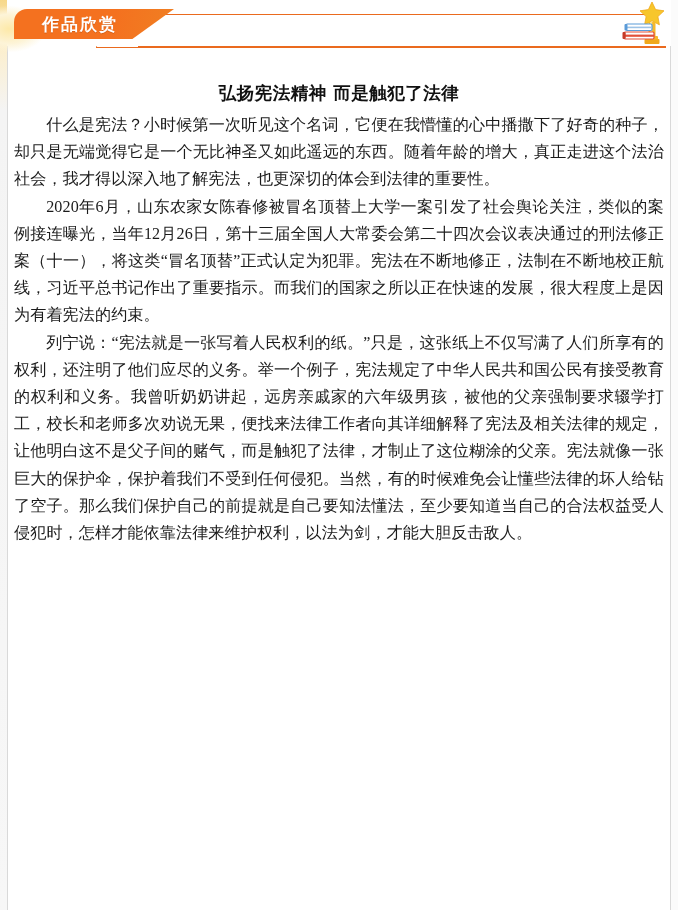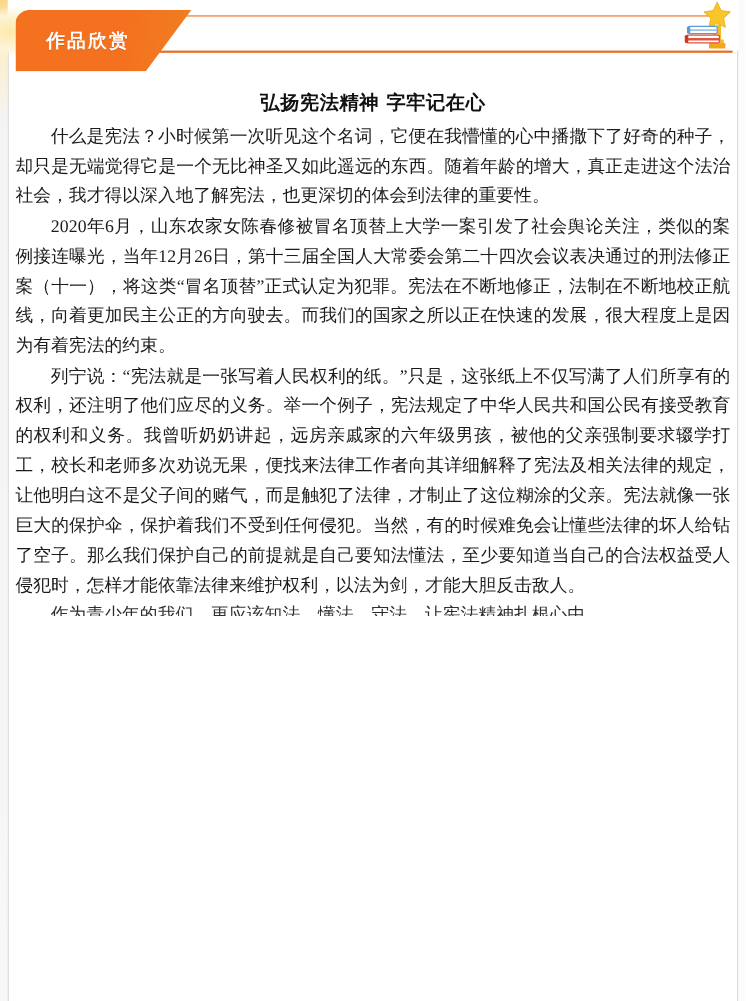--- a/index.html
+++ b/index.html
@@ -82,21 +82,21 @@
     height: 46px;
     background: radial-gradient(ellipse at 20% 50%, #fde9a8 0%, #fdf4d8 45%, rgba(255,255,255,0) 72%);
   }
 
   
   .ribbon {
     position: absolute;
     left: 14px;
     top: 9px;
     width: 160px;
-    height: 56px;
+    height: 30px;
     background: linear-gradient(100deg, #f4711f 0%, #f4711f 62%, #f07f22 100%);
     border-top-left-radius: 13px;
     -webkit-clip-path: polygon(0 0, 100% 0, 74% 100%, 0 100%);
     clip-path: polygon(0 0, 100% 0, 74% 100%, 0 100%);
     display: flex;
     align-items: center;
   }
   .ribbon-label {
     color: #ffffff;
     font-size: 17px;
@@ -217,21 +217,20 @@
         <rect x="12.5" y="24" width="3" height="6.5" rx="1" fill="#5a9bd8"></rect>
 
         <rect x="12" y="32" width="30" height="7" rx="1.2" fill="#ffffff" stroke="#e2503a" stroke-width="1.2"></rect>
         <rect x="12" y="34.6" width="30" height="2.2" fill="#e2503a"></rect>
         <rect x="10.5" y="32" width="3.2" height="7" rx="1" fill="#c73a28"></rect>
       </svg>
     </div>
   </div>
 
   <div id="article">
-    <h1 id="doc-title">弘扬宪法精神 字牢记在心</h1>
+    <h1 id="doc-title">弘扬宪法精神 而是触犯了法律</h1>
 
     <p class="para">什么是宪法？小时候第一次听见这个名词，它便在我懵懂的心中播撒下了好奇的种子，却只是无端觉得它是一个无比神圣又如此遥远的东西。随着年龄的增大，真正走进这个法治社会，我才得以深入地了解宪法，也更深切的体会到法律的重要性。</p>
-    <p class="para">2020年6月，山东农家女陈春修被冒名顶替上大学一案引发了社会舆论关注，类似的案例接连曝光，当年12月26日，第十三届全国人大常委会第二十四次会议表决通过的刑法修正案（十一），将这类“冒名顶替”正式认定为犯罪。宪法在不断地修正，法制在不断地校正航线，向着更加民主公正的方向驶去。而我们的国家之所以正在快速的发展，很大程度上是因为有着宪法的约束。</p>
+    <p class="para">2020年6月，山东农家女陈春修被冒名顶替上大学一案引发了社会舆论关注，类似的案例接连曝光，当年12月26日，第十三届全国人大常委会第二十四次会议表决通过的刑法修正案（十一），将这类“冒名顶替”正式认定为犯罪。宪法在不断地修正，法制在不断地校正航线，习近平总书记作出了重要指示。而我们的国家之所以正在快速的发展，很大程度上是因为有着宪法的约束。</p>
     <p class="para">列宁说：“宪法就是一张写着人民权利的纸。”只是，这张纸上不仅写满了人们所享有的权利，还注明了他们应尽的义务。举一个例子，宪法规定了中华人民共和国公民有接受教育的权利和义务。我曾听奶奶讲起，远房亲戚家的六年级男孩，被他的父亲强制要求辍学打工，校长和老师多次劝说无果，便找来法律工作者向其详细解释了宪法及相关法律的规定，让他明白这不是父子间的赌气，而是触犯了法律，才制止了这位糊涂的父亲。宪法就像一张巨大的保护伞，保护着我们不受到任何侵犯。当然，有的时候难免会让懂些法律的坏人给钻了空子。那么我们保护自己的前提就是自己要知法懂法，至少要知道当自己的合法权益受人侵犯时，怎样才能依靠法律来维护权利，以法为剑，才能大胆反击敌人。</p>
-    <p class="para clipped">作为青少年的我们，更应该知法、懂法、守法，让宪法精神扎根心中。</p>
   </div>
 
 </div>
 
 </body></html>

